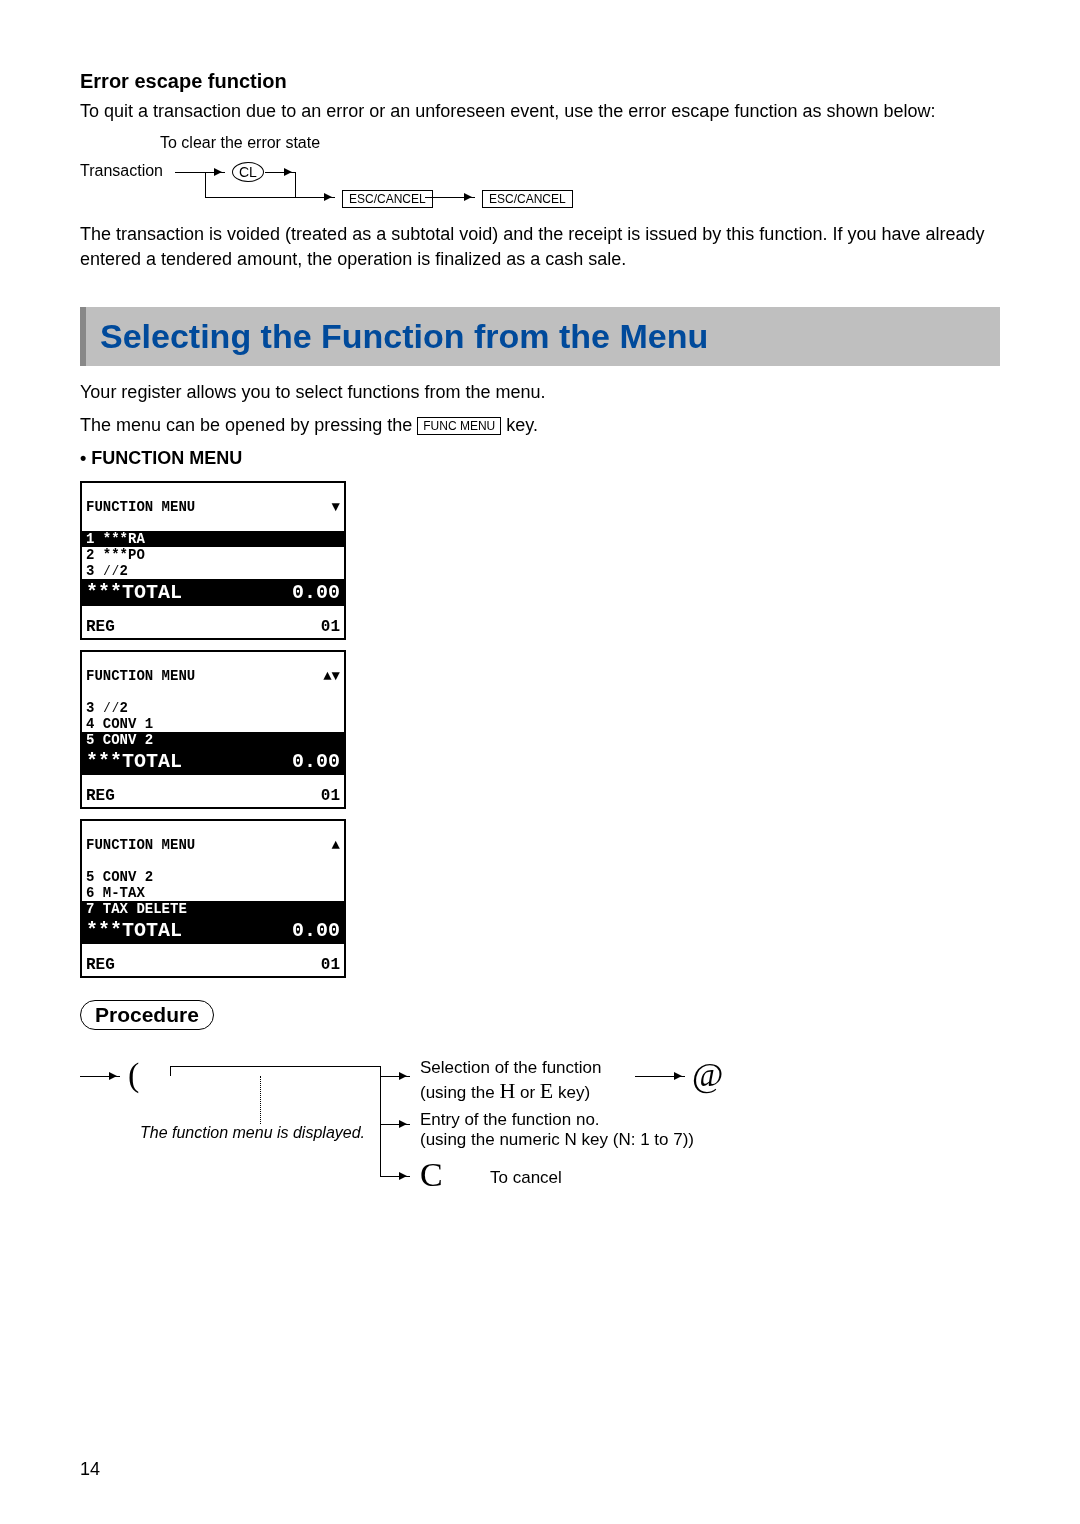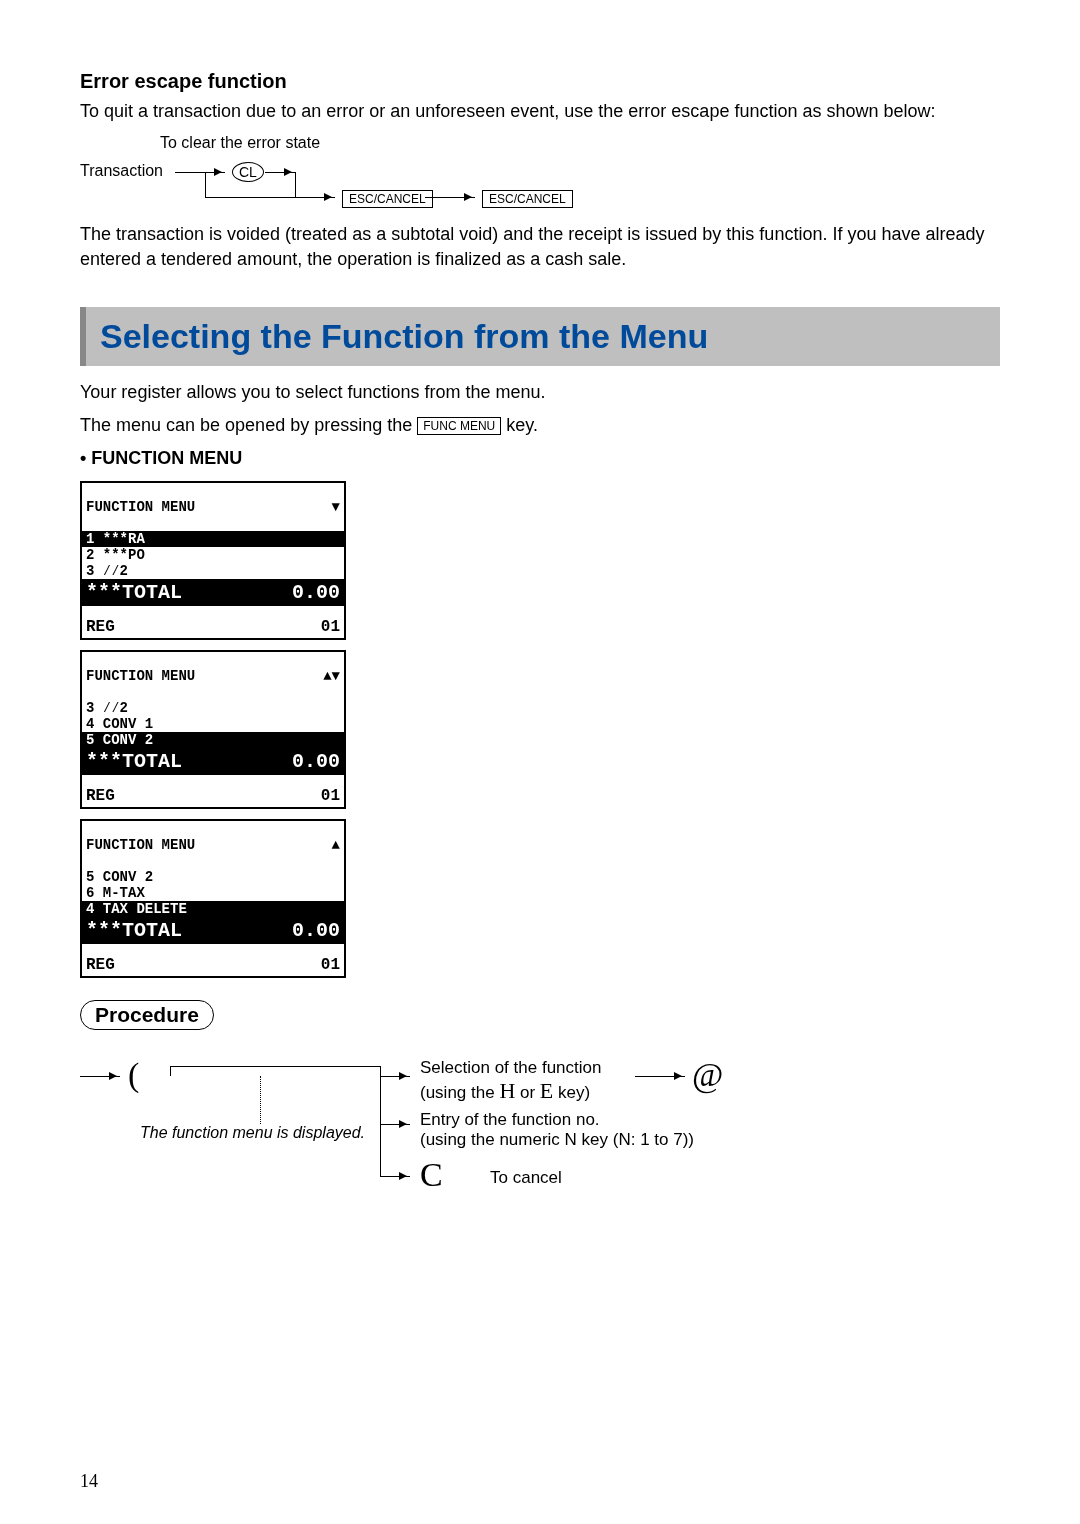--- a/index.html
+++ b/index.html
@@ -142,24 +142,23 @@
     margin: 12px 0 18px 0;
   }
   .flow {
     position: relative;
     height: 170px;
   }
   .flow .lbl { position: absolute; font-size: 17px; }
   .flow .big { font-family: serif; font-size: 34px; }
   .page-num {
     position: absolute;
-    bottom: 32px;
+    bottom: 44px;
     left: 80px;
     font-size: 18px;
-    font-family: Liberation Serif, serif;
   }
   .voffset { position:absolute;text-align:center; }
 </style>
 </head>
 <body>
 
 
 
 
 <div class="h1">Error escape function</div>
@@ -237,21 +236,21 @@
 </div>
 
 
 <div class="lcd">
   <div class="top">
       <span>FUNCTION MENU</span>
       <span>▲</span>
     </div>
   <div class="row">5 CONV 2</div>
   <div class="row">6 M-TAX</div>
-  <div class="row inv">4 TAX DELETE</div>
+  <div class="row inv">7 TAX DELETE</div>
   <div class="totalrow">
       <span>***TOTAL</span>
       <span>0.00</span>
     </div>
   <div class="gap"></div>
   <div class="regrow">
       <span>REG</span>
       <span>01</span>
     </div>
 </div>

